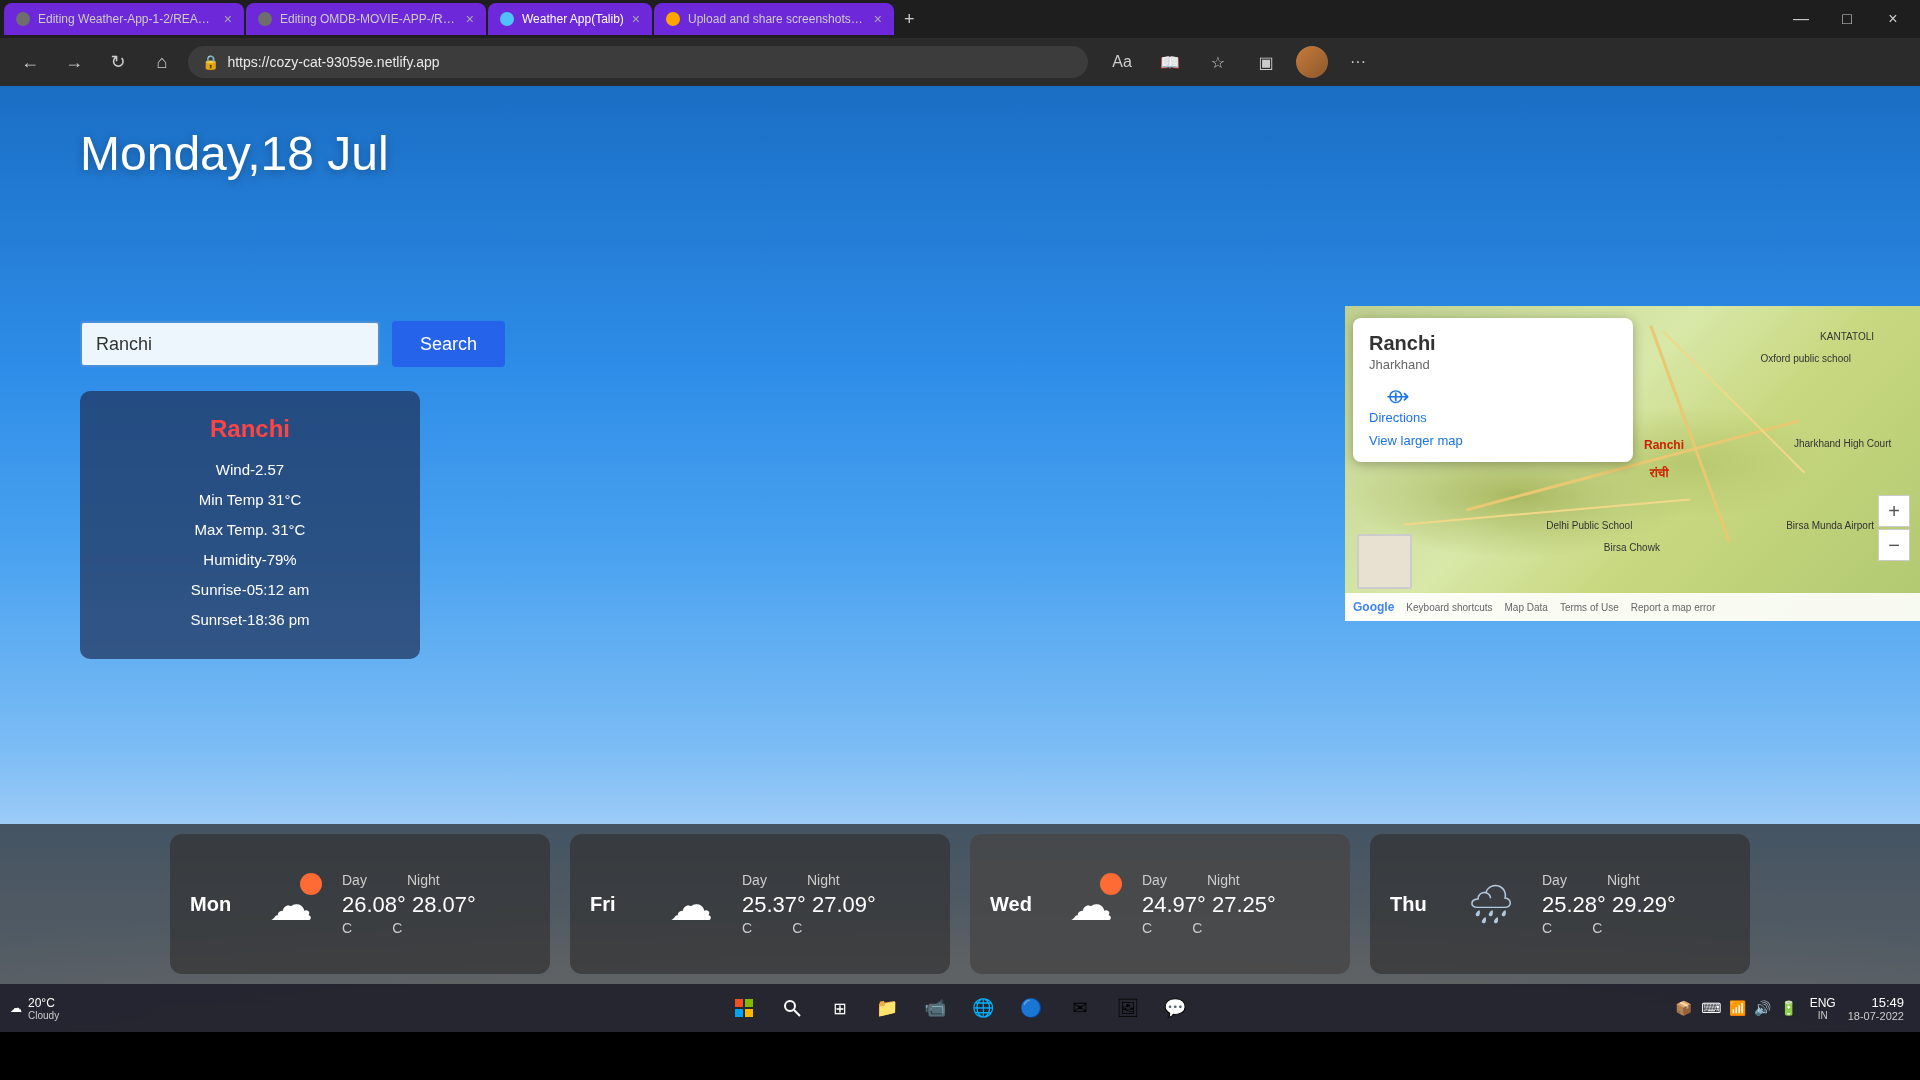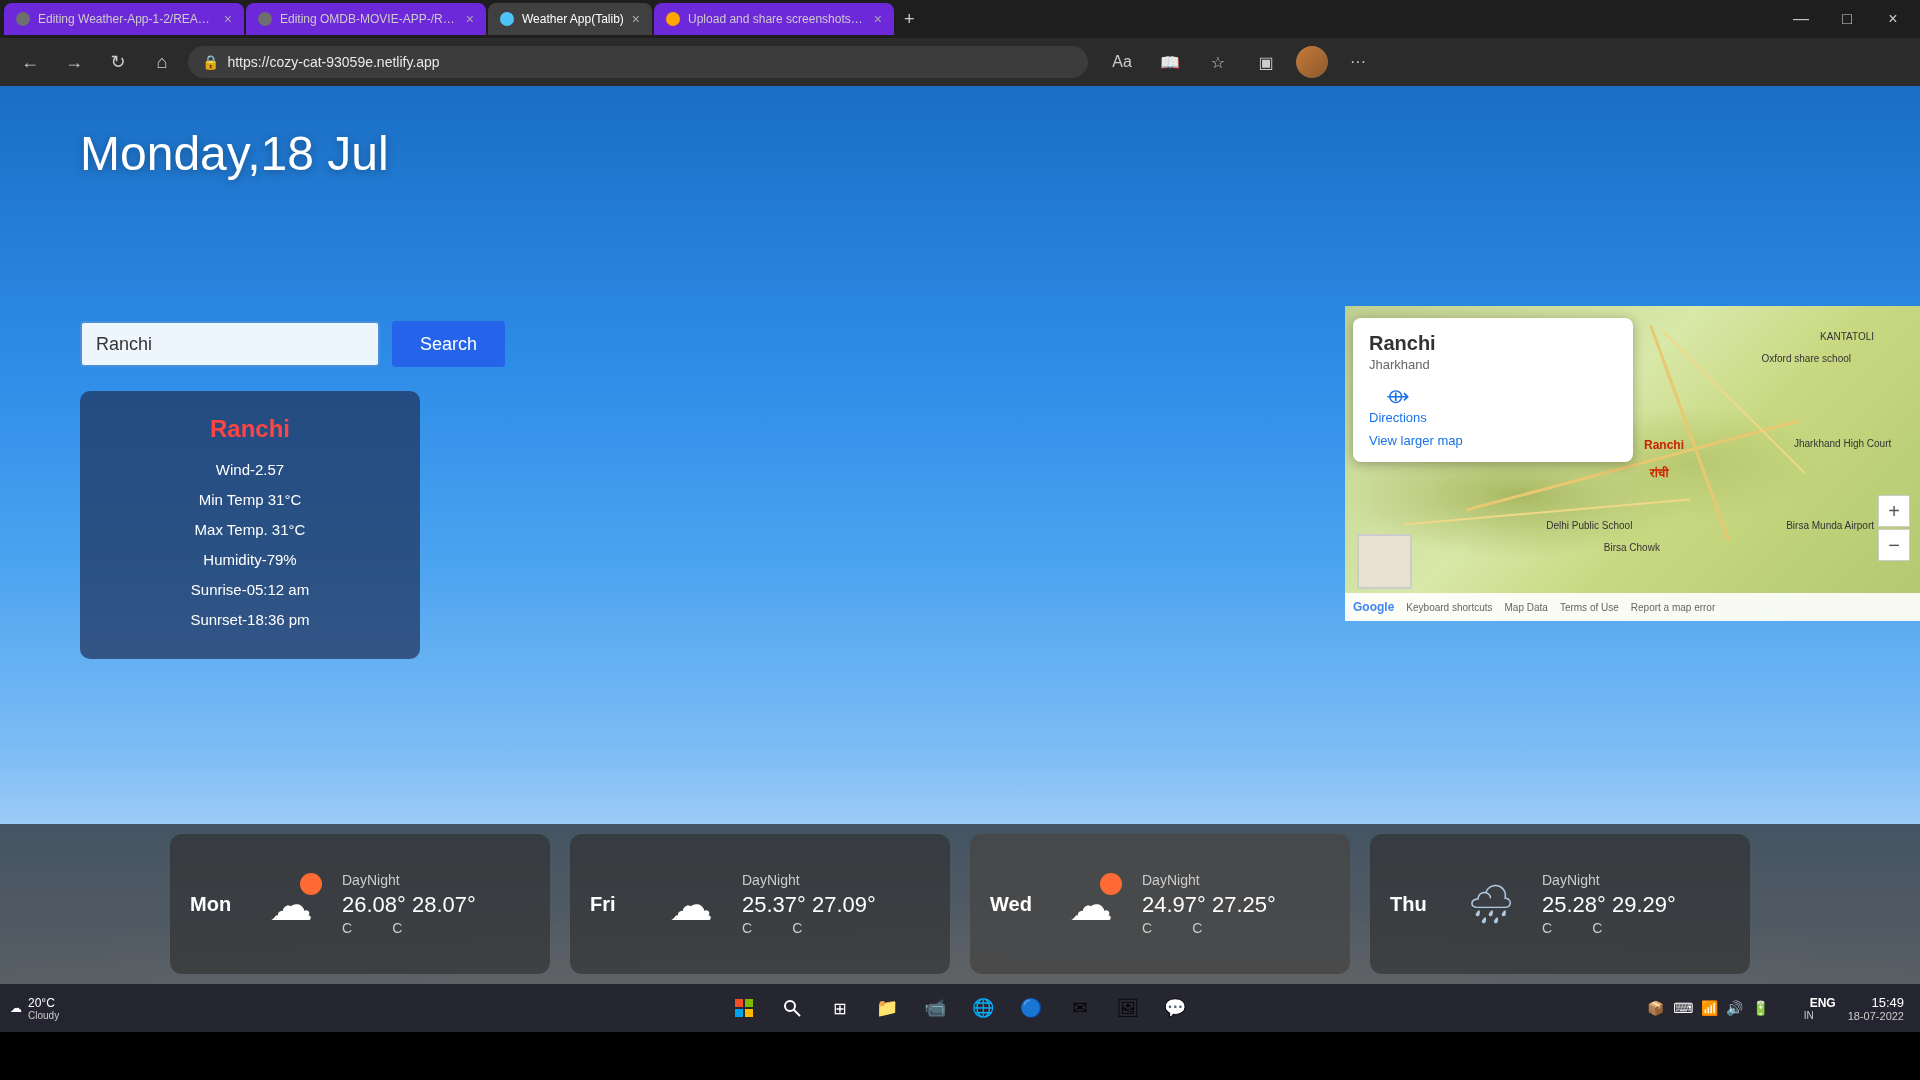--- a/index.html
+++ b/index.html
@@ -2,21 +2,21 @@
 <html><head>
   <meta charset="utf-8">
   <style>
     * { margin: 0; padding: 0; box-sizing: border-box; }
     body { font-family: 'Segoe UI', Arial, sans-serif; width: 1920px; height: 1080px; overflow: hidden; background: #000; }
 
     
     .browser-chrome { width: 100%; background: #2b2b2b; }
     .tab-bar { display: flex; align-items: center; background: #1e1e1e; height: 38px; padding: 0 4px; gap: 2px; }
     .tab { display: flex; align-items: center; height: 32px; padding: 0 12px; border-radius: 8px 8px 0 0; font-size: 12px; color: #ccc; max-width: 240px; gap: 8px; cursor: pointer; background: #6d28d9; }
-    .tab.active { background: #404040; color: #fff; }
+    .tab.active { background: #6d28d9; color: #fff; }
     .tab-icon { width: 14px; height: 14px; border-radius: 50%; flex-shrink: 0; }
     .tab-title { overflow: hidden; text-overflow: ellipsis; white-space: nowrap; flex: 1; }
     .tab-close { font-size: 14px; color: #aaa; cursor: pointer; flex-shrink: 0; }
     .new-tab-btn { background: none; border: none; color: #ccc; font-size: 18px; cursor: pointer; padding: 4px 8px; }
     .window-controls { margin-left: auto; display: flex; gap: 0; }
     .win-btn { width: 46px; height: 38px; border: none; background: none; color: #ccc; font-size: 16px; cursor: pointer; display: flex; align-items: center; justify-content: center; }
 
     .address-bar-row { display: flex; align-items: center; height: 48px; padding: 0 12px; background: #2b2b2b; gap: 8px; }
     .nav-btn { background: none; border: none; color: #ccc; font-size: 18px; cursor: pointer; width: 36px; height: 36px; border-radius: 50%; display: flex; align-items: center; justify-content: center; }
     .address-bar { flex: 1; max-width: 900px; height: 32px; background: #3c3c3c; border-radius: 16px; display: flex; align-items: center; padding: 0 14px; gap: 8px; }
@@ -91,37 +91,37 @@
 
     
     .forecast-section { position: absolute; bottom: 48px; left: 0; right: 0; height: 160px; background: rgba(20,20,20,0.65); display: flex; align-items: center; justify-content: center; gap: 20px; padding: 0 20px; }
     .forecast-card { flex: 1; max-width: 380px; height: 140px; background: rgba(50,50,50,0.7); border-radius: 12px; display: flex; align-items: center; padding: 0 20px; gap: 16px; color: #fff; }
     .forecast-card.active { background: rgba(70,70,70,0.85); }
     .day-label { font-size: 20px; font-weight: 700; min-width: 50px; }
     .weather-icon-area { width: 70px; height: 70px; position: relative; display: flex; align-items: center; justify-content: center; }
     .cloud-icon { font-size: 44px; }
     .sun-dot { position: absolute; top: 4px; right: 4px; width: 22px; height: 22px; background: #ff6b35; border-radius: 50%; }
     .forecast-temps { flex: 1; }
-    .day-night-label { display: flex; font-size: 14px; color: #ccc; margin-bottom: 4px; }
+    .day-night-label { display: flex; gap: 40px; font-size: 14px; color: #ccc; margin-bottom: 4px; }
     .temp-values { font-size: 22px; font-weight: 300; }
     .temp-unit { font-size: 14px; display: flex; gap: 40px; color: #ccc; margin-top: 2px; }
 
     
     .taskbar { position: absolute; bottom: 0; left: 0; right: 0; height: 48px; background: rgba(20,20,30,0.92); backdrop-filter: blur(20px); display: flex; align-items: center; }
     .taskbar-weather { display: flex; align-items: center; gap: 6px; color: #fff; font-size: 12px; padding: 0 10px; }
     .taskbar-center { position: absolute; left: 50%; transform: translateX(-50%); display: flex; gap: 8px; }
     .taskbar-icon { width: 40px; height: 40px; display: flex; align-items: center; justify-content: center; border-radius: 8px; cursor: pointer; font-size: 20px; }
     .taskbar-right { margin-left: auto; display: flex; align-items: center; gap: 12px; padding: 0 16px; color: #fff; font-size: 12px; }
     .system-tray { display: flex; gap: 8px; align-items: center; }
     .tray-icon { font-size: 14px; cursor: pointer; }
     .clock-area { text-align: right; }
     .taskbar-time { font-size: 13px; font-weight: 500; }
     .taskbar-date { font-size: 11px; color: #ccc; }
     .lang-area { text-align: center; }
-    .lang-code { font-size: 12px; font-weight: 700; margin-left: 28px; }
+    .lang-code { font-size: 12px; font-weight: 400; }
     .lang-region { font-size: 10px; color: #ccc; }
 
     
     .rain-icon { font-size: 38px; color: #b0c8e0; }
   </style>
 </head>
 <body>
 
 <div class="browser-chrome">
 
@@ -213,21 +213,21 @@
         <div class="map-road" style="top:40%;left:40%;width:40%;transform:rotate(70deg);"></div>
         <div class="map-road2" style="top:65%;left:10%;width:50%;transform:rotate(-5deg);"></div>
         <div class="map-road2" style="top:30%;left:50%;width:35%;transform:rotate(45deg);"></div>
 
         <span class="map-city-label" style="top:42%;left:52%;">Ranchi</span>
         <span class="map-city-label" style="top:50%;left:53%;">रांची</span>
         <span style="position:absolute;top:28%;left:8%;font-size:11px;color:#333;font-weight:600;">PUNDAG</span>
         <span style="position:absolute;top:33%;left:8%;font-size:10px;color:#555;">पुन्दाग</span>
         <span style="position:absolute;top:22%;left:38%;font-size:11px;color:#333;font-weight:600;">ARGORA</span>
         <span style="position:absolute;top:8%;right:8%;font-size:10px;color:#333;">KANTATOLI</span>
-        <span style="position:absolute;top:15%;right:12%;font-size:10px;color:#333;">Oxford share school</span>
+        <span style="position:absolute;top:15%;right:12%;font-size:10px;color:#333;">Oxford public school</span>
         <span style="position:absolute;top:42%;right:5%;font-size:10px;color:#333;">Jharkhand High Court</span>
         <span style="position:absolute;top:68%;right:8%;font-size:10px;color:#333;">Birsa Munda Airport</span>
         <span style="position:absolute;top:68%;left:35%;font-size:10px;color:#333;">Delhi Public School</span>
         <span style="position:absolute;top:75%;left:45%;font-size:10px;color:#333;">Birsa Chowk</span>
 
         <div class="map-controls">
           <button class="map-ctrl-btn">+</button>
           <button class="map-ctrl-btn">−</button>
         </div>
 

